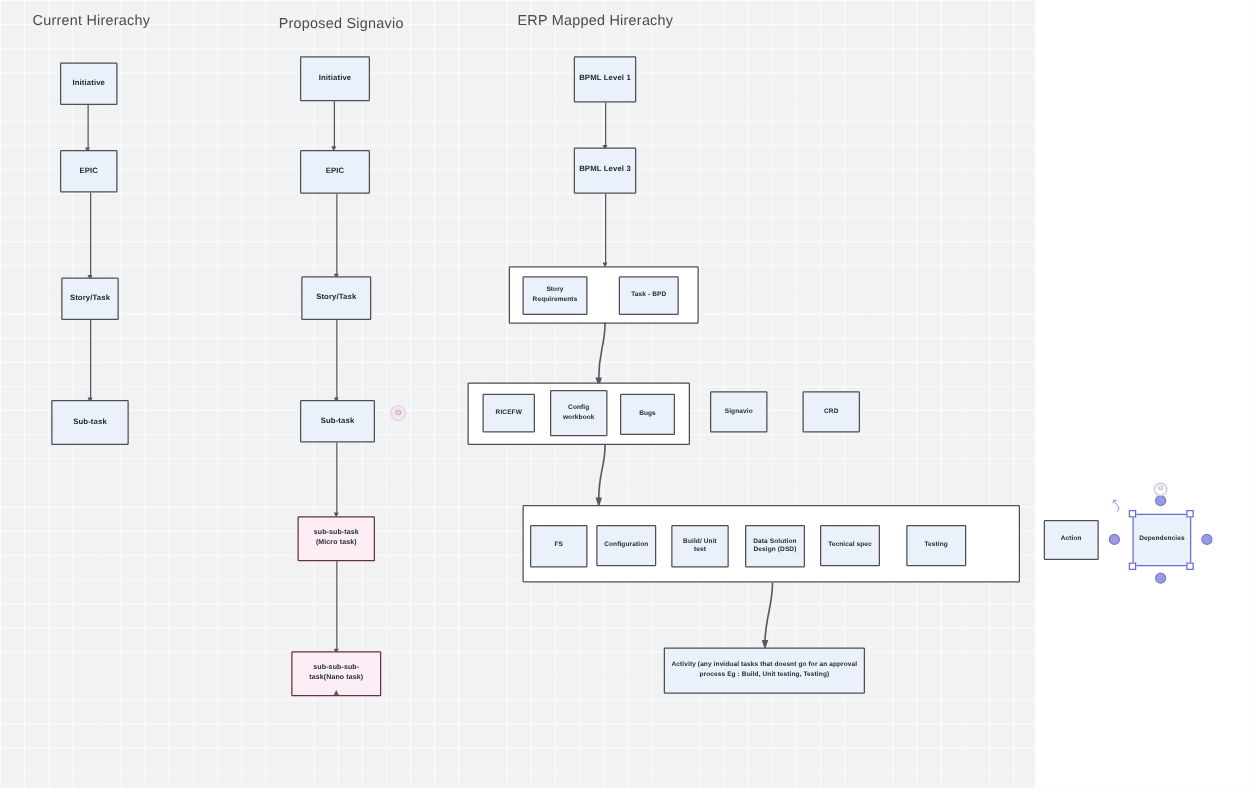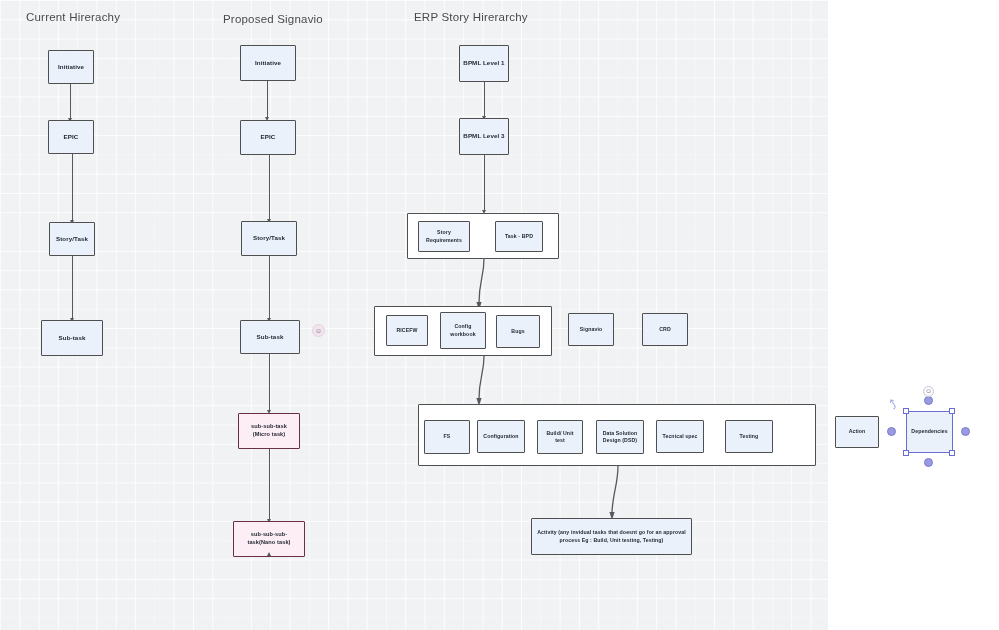--- a/index.html
+++ b/index.html
@@ -127,21 +127,21 @@
     font-size: 6.5px; color: #7a7a88; line-height: 1;
   }
 </style>
 </head>
 <body>
 
 <div id="canvas">
 
   <div class="col-title" style="left:26px; top:11px;">Current  Hirerachy</div>
   <div class="col-title" style="left:223px; top:13px;">Proposed Signavio</div>
-  <div class="col-title" style="left:414px; top:11px;">ERP Story Hirerarchy</div>
+  <div class="col-title" style="left:414px; top:11px;">ERP Mapped Hirerachy</div>
 
   <div class="node" style="left:48px; top:50px; width:46px; height:34px;">Initiative</div>
   <div class="conn" style="left:70px; top:84px; height:36px;"></div>
   <div class="arrow-d" style="left:68px; top:118px;"></div>
 
   <div class="node" style="left:48px; top:120px; width:46px; height:34px;">EPIC</div>
   <div class="conn" style="left:72px; top:154px; height:68px;"></div>
   <div class="arrow-d" style="left:70px; top:220px;"></div>
 
   <div class="node" style="left:49px; top:222px; width:46px; height:34px;">Story/Task</div>

